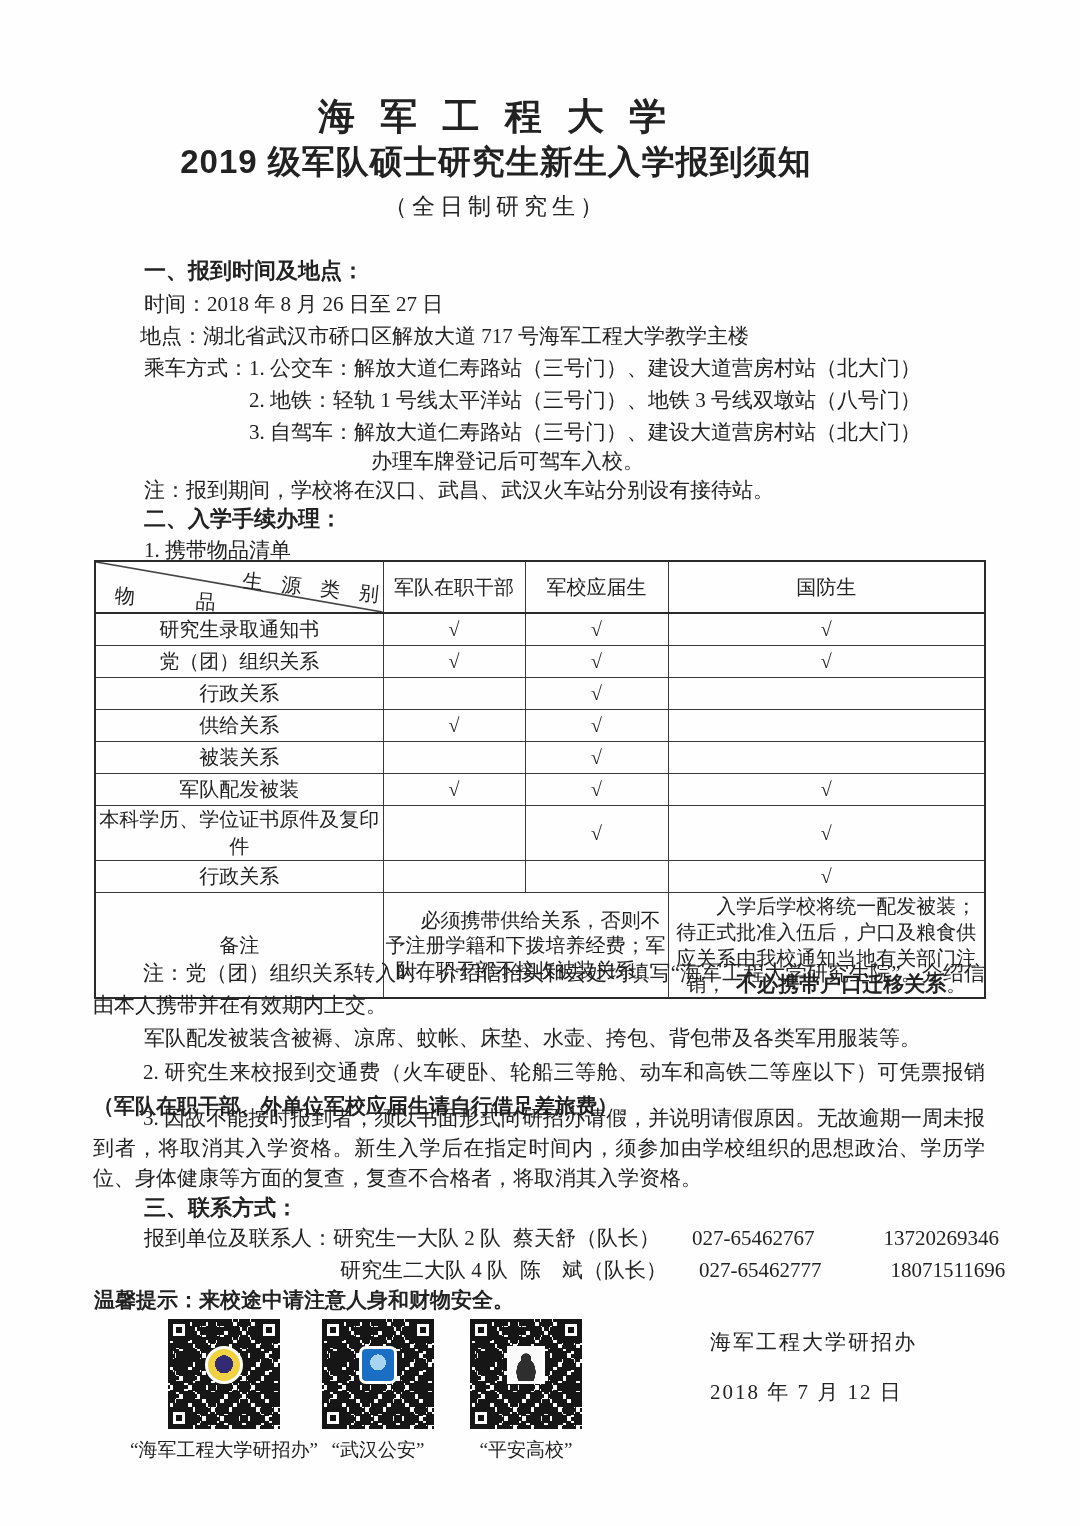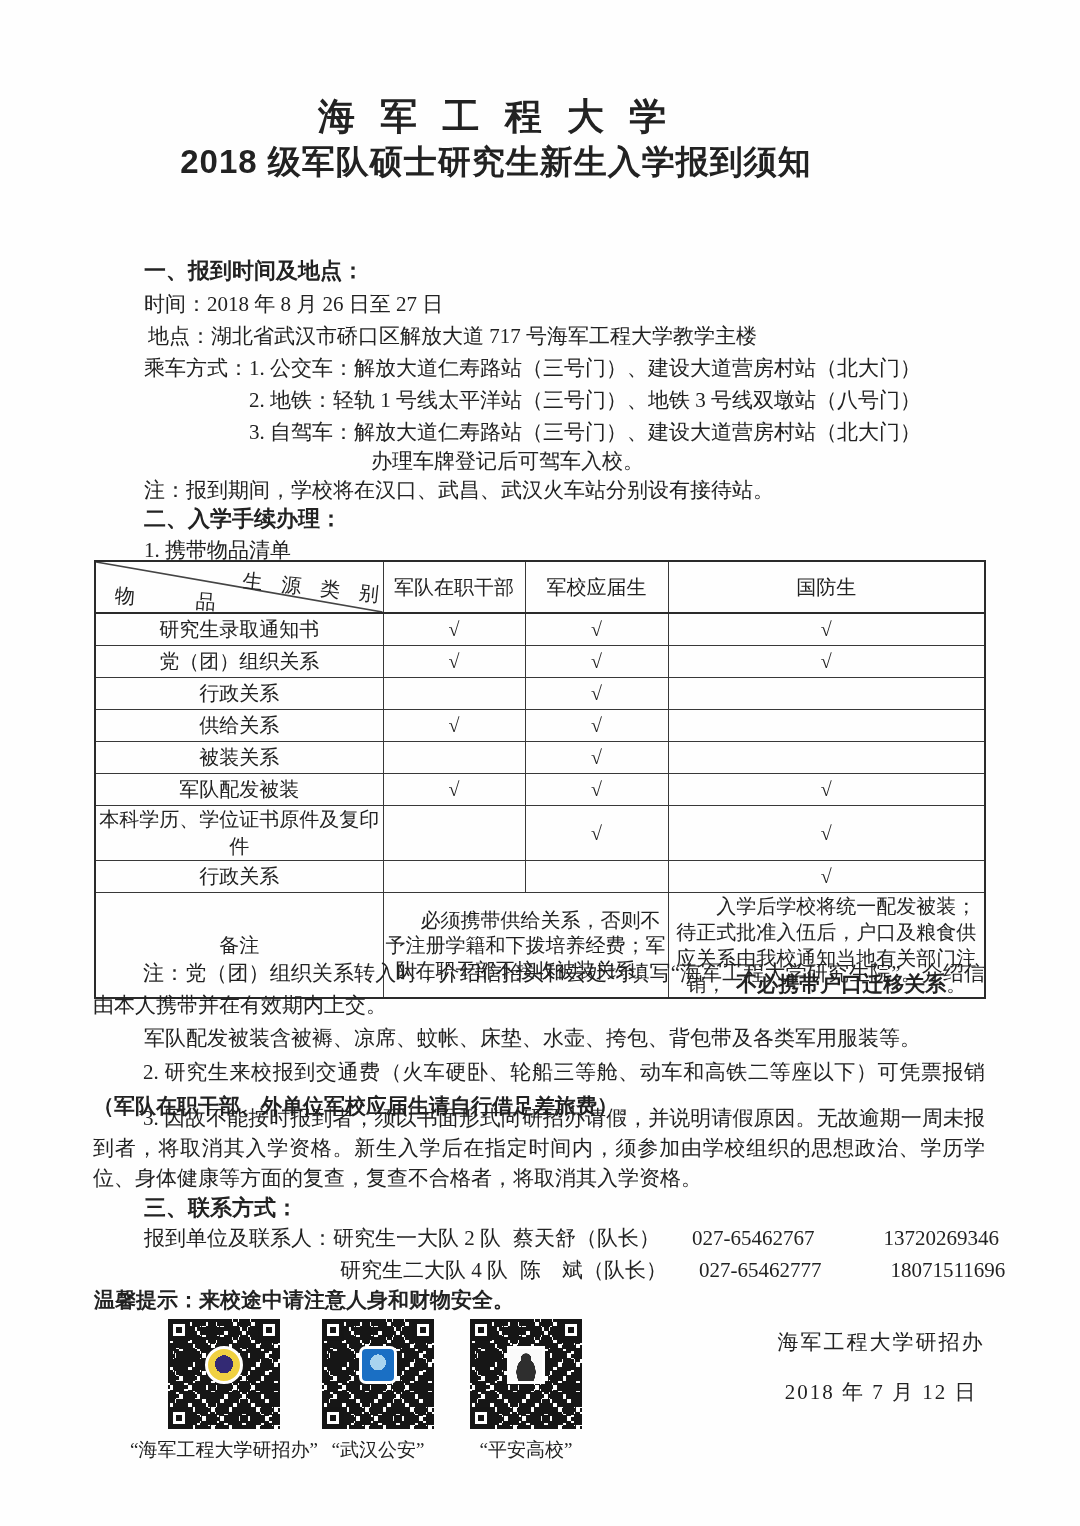--- a/index.html
+++ b/index.html
@@ -62,35 +62,36 @@
   .logo-navy { border-radius:50%;
     background:radial-gradient(circle at 50% 48%, #332a74 0 9px, #f0d142 9px); }
   .logo-police { border-radius:7px;
     background:radial-gradient(circle at 50% 42%, #a8d4ef 0 8px, #1a6fc4 8px); }
   .logo-campus { background:
     radial-gradient(circle at 50% 30%, #2e2e2e 0 5px, transparent 5.5px),
     radial-gradient(ellipse at 50% 72%, #2e2e2e 0 42%, transparent 43%),
     #fafafa; }
   .qr-caption { position:absolute; font-size:19px; text-align:center; width:260px; }
 
-  .sign { position:absolute; left:726px; width:310px; text-align:center; font-size:21px;
+  .sign { position:absolute; left:710px; width:310px; font-size:21px;
     letter-spacing:2px; white-space:nowrap; }
 </style>
 </head>
 <body>
 
 <div class="page">
 
   <div class="abs center title">海 军 工 程 大 学</div>
-  <div class="abs center subtitle">2018 级军队硕士研究生新生入学报到须知</div>
+  <div class="abs center subtitle">2019 级军队硕士研究生新生入学报到须知</div>
+  <div class="abs center subsub">（全日制研究生）</div>
 
 
   <div class="line h" style="left:144px; top:259px;">一、报到时间及地点：</div>
   <div class="line" style="left:144px; top:292px;">时间：2018 年 8 月 26 日至 27 日</div>
-  <div class="line" style="left:148px; top:324px;">地点：湖北省武汉市硚口区解放大道 717 号海军工程大学教学主楼</div>
+  <div class="line" style="left:140px; top:324px;">地点：湖北省武汉市硚口区解放大道 717 号海军工程大学教学主楼</div>
   <div class="line" style="left:144px; top:356px;">乘车方式：1. 公交车：解放大道仁寿路站（三号门）、建设大道营房村站（北大门）</div>
   <div class="line" style="left:249px; top:388px;">2. 地铁：轻轨 1 号线太平洋站（三号门）、地铁 3 号线双墩站（八号门）</div>
   <div class="line" style="left:249px; top:420px;">3. 自驾车：解放大道仁寿路站（三号门）、建设大道营房村站（北大门）</div>
   <div class="line" style="left:371px; top:449px;">办理车牌登记后可驾车入校。</div>
   <div class="line" style="left:144px; top:478px;">注：报到期间，学校将在汉口、武昌、武汉火车站分别设有接待站。</div>
 
   <div class="line h" style="left:144px; top:507px;">二、入学手续办理：</div>
   <div class="line" style="left:144px; top:538px;">1. 携带物品清单</div>
 
   <table class="items">

